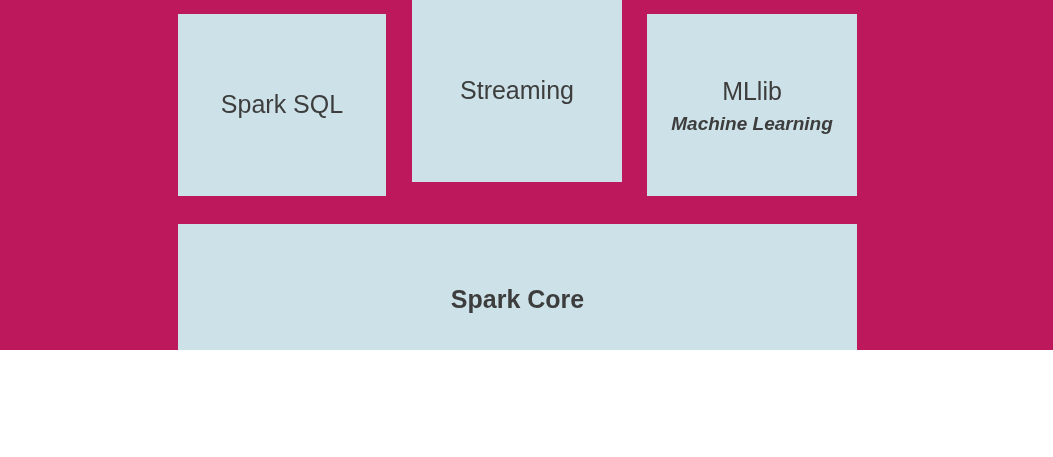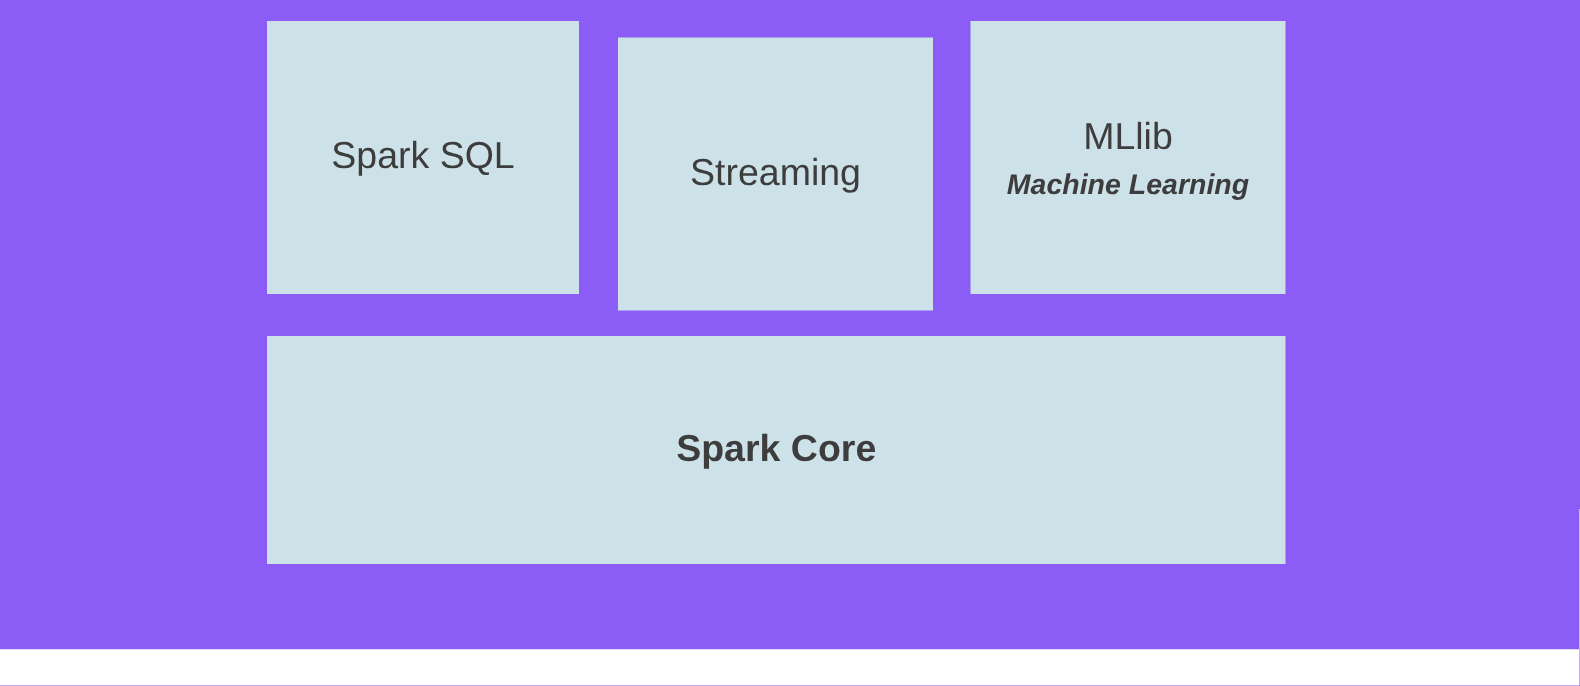--- a/index.html
+++ b/index.html
@@ -3,40 +3,40 @@
 <meta charset="utf-8">
 <style>
   * { margin: 0; padding: 0; box-sizing: border-box; }
   html, body {
     font-family: "Liberation Sans", sans-serif;
     background: #ffffff;
   }
   .canvas {
     position: relative;
     width: 1053px;
-    height: 433px;
-    background: #8b5cf6;
+    height: 350px;
+    background: #be185d;
     overflow: hidden;
   }
   .box {
     position: absolute;
     background: #cde2e8;
     color: #3d3d3d;
     display: flex;
     flex-direction: column;
     align-items: center;
     justify-content: center;
     text-align: center;
   }
   .box-sql {
     left: 178px; top: 14px;
     width: 208px; height: 182px;
   }
   .box-streaming {
-    left: 412px; top: 25px;
+    left: 412px; top: 0;
     width: 210px; height: 182px;
   }
   .box-mllib {
     left: 647px; top: 14px;
     width: 210px; height: 182px;
   }
   .box-core {
     left: 178px; top: 224px;
     width: 679px; height: 152px; font-weight: bold;
   }

